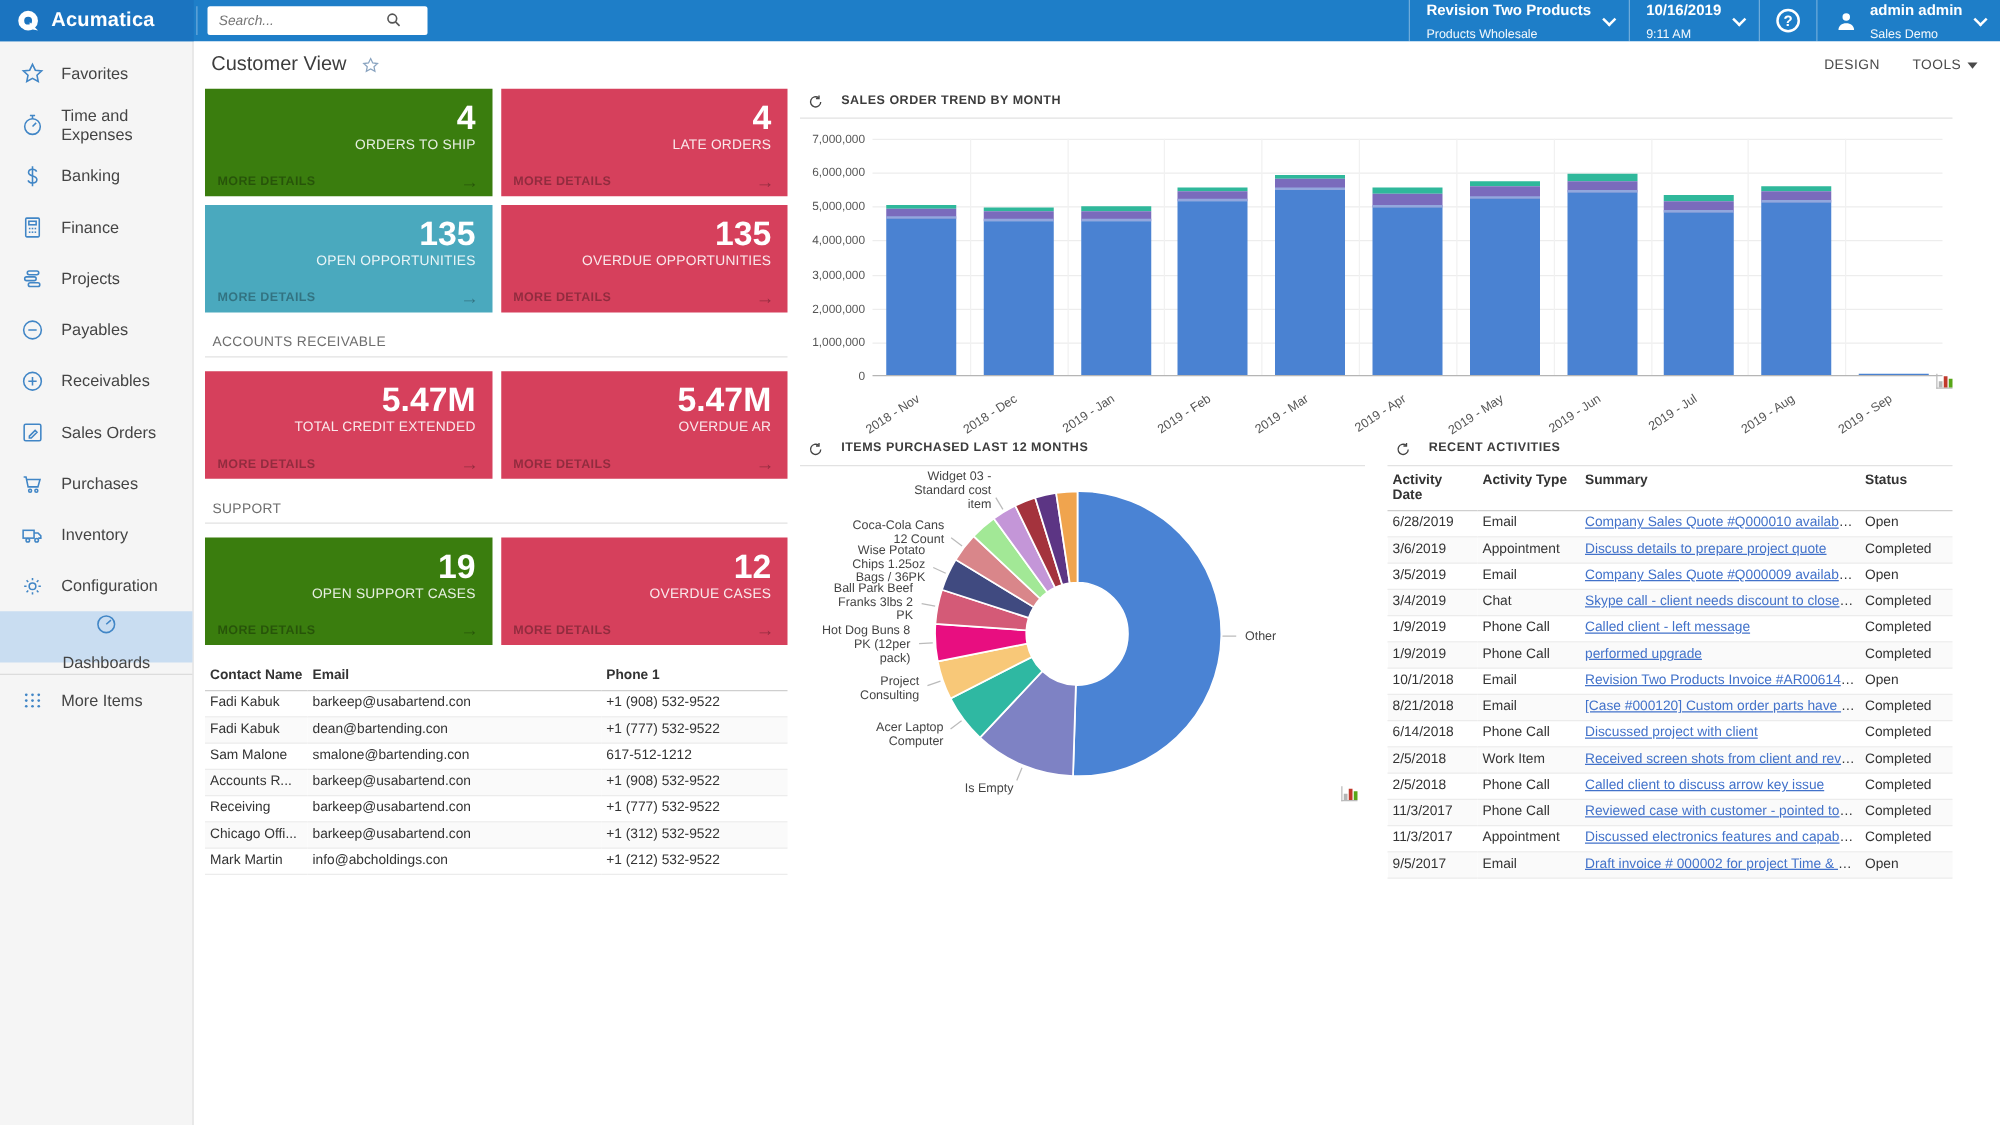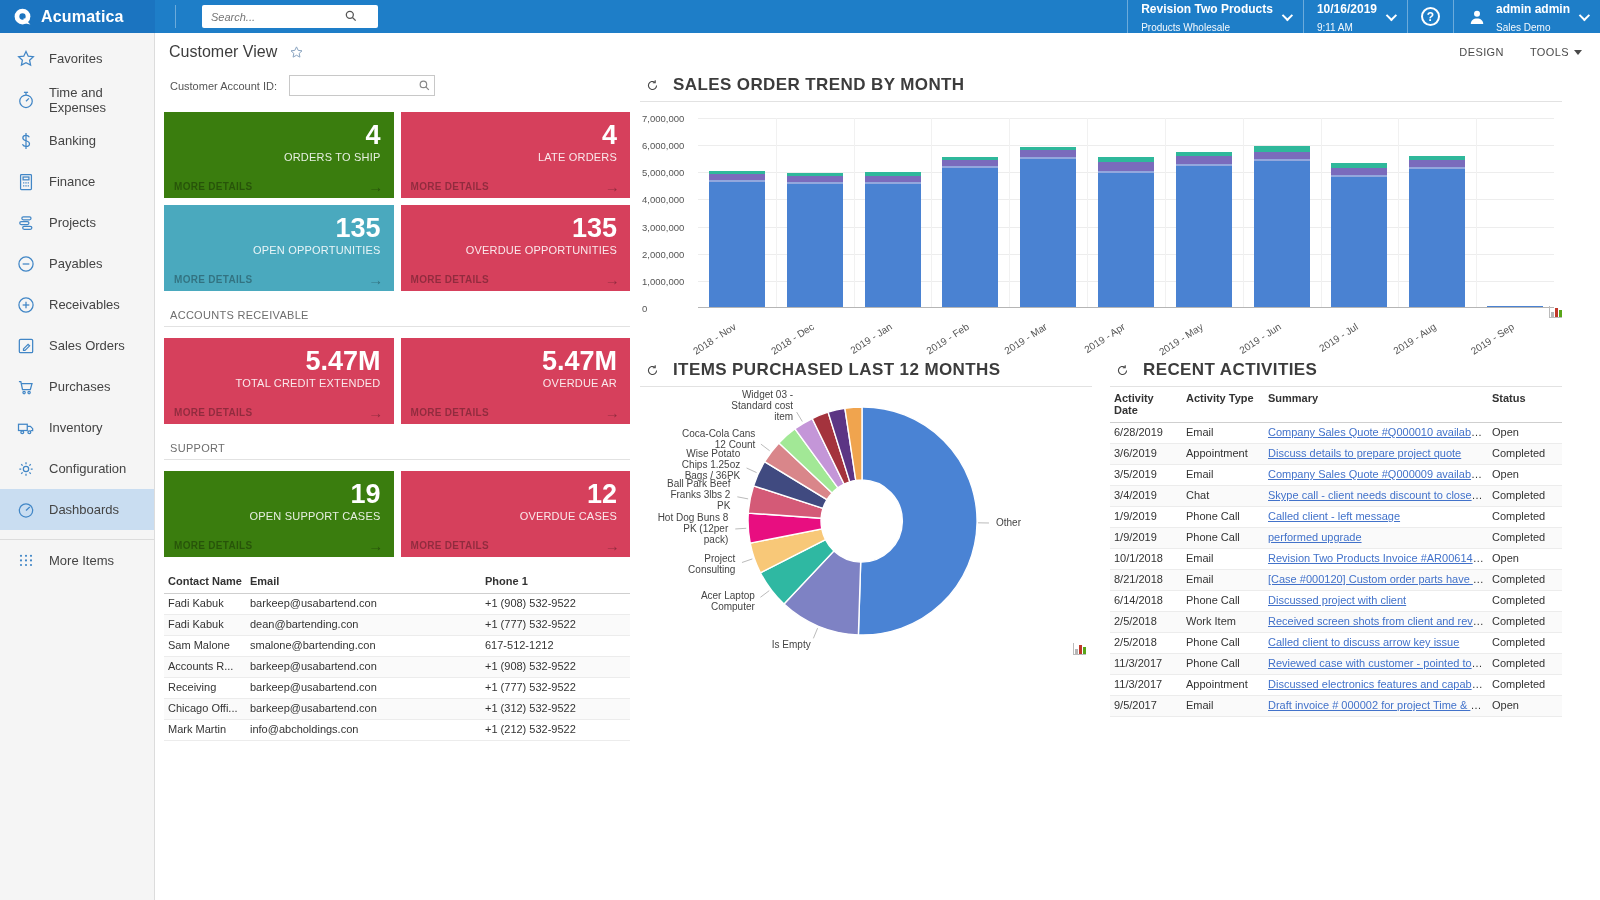--- a/index.html
+++ b/index.html
@@ -5,41 +5,41 @@
   * { margin:0; padding:0; box-sizing:border-box; }
   html,body { width:1600px; height:900px; overflow:hidden; background:#fff;
     font-family:"Liberation Sans", sans-serif; color:#333; }
 
   
   .topbar { position:absolute; top:0; left:0; width:1600px; height:33px;
     background:#1e7ec8; display:flex; align-items:stretch; z-index:20; }
   .logo-area { width:155px; background:#1b74c0; display:flex; align-items:center;
     gap:8px; padding-left:12px; flex:none; }
   .brand { color:#fff; font-size:16px; font-weight:bold; letter-spacing:.2px; }
-  .search-wrap { position:relative; align-self:center; margin-left:20px; border-left:1px solid rgba(255,255,255,.35); padding-left:26px; }
+  .search-wrap { position:relative; align-self:center; margin-left:2px; border-left:1px solid rgba(255,255,255,.35); padding-left:8px; }
   .search-input { width:176px; height:23px; border:none; border-radius:2px;
     padding:0 26px 0 9px; font-size:11px; font-style:italic; color:#666; outline:none; }
   .search-mag { position:absolute; right:20px; top:4px; }
   .topbar-right { margin-left:auto; display:flex; align-items:stretch; }
   .tb-section { display:flex; align-items:center; gap:9px; padding:0 13px;
     border-left:1px solid rgba(255,255,255,.35); color:#fff; cursor:pointer; }
   .tb-2line { text-align:left; }
   .tb-main { font-size:12px; font-weight:bold; line-height:13px; }
   .tb-sub { font-size:10px; line-height:11px; opacity:.95; }
   .chev { width:8px; height:8px; border-right:2px solid #fff; border-bottom:2px solid #fff;
     transform:rotate(45deg) translateY(-2px); flex:none; }
   .help-circle { width:19px; height:19px; border:2px solid #fff; border-radius:50%;
     color:#fff; font-size:12px; font-weight:bold; display:flex; align-items:center; justify-content:center; }
 
   
   .sidebar { position:absolute; top:33px; left:0; width:155px; bottom:0;
     background:#f5f5f5; border-right:1px solid #dcdcdc; padding-top:5px; }
   .side-item { height:41px; display:flex; align-items:center; gap:13px;
     padding-left:16px; font-size:13px; color:#444; cursor:pointer; }
-  .side-item.selected { background:#c9ddf1; }
+  .side-item.selected { background:#c9ddf1;flex-direction:column; }
   .side-item.separated { margin-top:9px; border-top:1px solid #dcdcdc; padding-top:0; }
   .side-icon { width:20px; height:20px; flex:none; display:flex; align-items:center; justify-content:center; }
 
   
   .main { position:absolute; top:33px; left:155px; right:0; bottom:0; background:#fff; }
   .toolbar { height:32px; display:flex; align-items:center; padding:6px 18px 0 14px; }
   .page-title { font-size:16px; color:#3d3d3d; }
   .fav-star { margin-left:12px; display:flex; cursor:pointer; }
   .toolbar-right { margin-left:auto; display:flex; align-items:center; gap:26px; }
   .tb-btn { font-size:11px; font-weight:normal; color:#4a4a4a; letter-spacing:.4px;
@@ -60,39 +60,39 @@
     padding:5px 0 5px 6px; border-bottom:1px solid #e2e2e2; margin-bottom:11px; }
   .tiles { display:grid; grid-template-columns:1fr 1fr; gap:7px; margin-bottom:13px; }
   .tile { height:86px; position:relative; color:#fff; cursor:pointer; padding:8px 13px; }
   .tile-value { font-size:27px; font-weight:bold; text-align:right; line-height:30px; }
   .tile-label { font-size:11px; text-align:right; color:rgba(255,255,255,.88); letter-spacing:.2px; margin-top:1px; }
   .tile-footer { position:absolute; left:10px; right:10px; bottom:6px; display:flex;
     justify-content:space-between; align-items:center;
     font-size:10px; font-weight:bold; color:rgba(0,0,0,.32); letter-spacing:.3px; }
   .tile-arrow { font-size:15px; line-height:10px; }
 
-  .widget-head { display:flex; align-items:center; gap:14px; font-size:17px; font-weight:bold;
+  .widget-head { display:flex; gap:14px; font-size:10px; font-weight:bold;
     color:#3c3c3c; letter-spacing:.4px; padding:4px 0 6px 6px; border-bottom:1px solid #e2e2e2; }
   .refresh-ico { display:flex; cursor:pointer; }
 
   table.grid { width:100%; border-collapse:collapse; font-size:11px; table-layout:fixed; }
   table.grid th { text-align:left; font-size:11px; color:#333; padding:5px 4px 6px 4px;
     border-bottom:1px solid #cfcfcf; vertical-align:top; line-height:12px; }
   table.grid td { padding:3px 4px 4px 4px; border-bottom:1px solid #ececec; color:#333;
     white-space:nowrap; overflow:hidden; text-overflow:ellipsis; line-height:13px; }
   table.grid tr.zebra td { background:#fafafa; }
   a.sum-link { color:#4272ca; text-decoration:underline; cursor:pointer; }
 
   
   .bar-chart { position:relative; height:232px; margin-top:10px; }
   .bc-plot { position:absolute; left:58px; right:8px; top:6px; height:190px;
     border-bottom:1px solid #b5b5b5; }
   .bc-grid { position:absolute; left:0; right:0; height:1px; background:#ededed; }
   .bc-vgrid { position:absolute; top:0; bottom:0; width:1px; background:#f1f1f1; }
-  .bc-ylab { position:absolute; width:50px; font-size:9.5px; color:#555; }
+  .bc-ylab { position:absolute; width:50px; text-align:right; font-size:9.5px; color:#555; }
   .bc-bars { position:absolute; left:0; right:0; top:0; bottom:0; display:flex; align-items:flex-end; }
   .bc-slot { flex:1; display:flex; justify-content:center; align-items:flex-end; height:100%; }
   .bc-bar { width:72%; display:flex; flex-direction:column-reverse; }
   .bc-seg { width:100%; }
   .bc-xlab { position:absolute; width:80px; text-align:right; font-size:10px; color:#555;
     transform:rotate(-33deg); transform-origin:100% 50%; white-space:nowrap; }
   .mini-chart { position:absolute; display:flex; align-items:flex-end; gap:1px; cursor:pointer;
     width:13px; height:12px; border-left:1px solid #bbb; border-bottom:1px solid #bbb; padding-left:1px; }
   .mini-chart i { display:block; width:3px; }
 
@@ -315,32 +315,20 @@
     <span class="toolbar-right">
       <span class="tb-btn">DESIGN</span>
       <span class="tb-btn">
         <span>TOOLS</span>
         <span class="tri-down"></span>
       </span>
     </span>
   </div>
 
   <div class="left-col">
-    <div class="account-row">
-      <span class="account-label">Customer Account ID:</span>
-      <span class="lookup-wrap">
-        <input class="lookup-input" value="" style="">
-        <span class="lookup-mag">
-          <svg width="13" height="13" viewBox="0 0 24 24" fill="none" stroke="#888" stroke-width="2.2">
-              <circle cx="10" cy="10" r="6"></circle>
-              <line x1="14.5" y1="14.5" x2="20" y2="20"></line>
-            </svg>
-        </span>
-      </span>
-    </div>
     <div>
         <div class="tiles">
           <div class="tile" style="background: rgb(58, 125, 14);">
             <div class="tile-value">4</div>
             <div class="tile-label">ORDERS TO SHIP</div>
             <div class="tile-footer">
               <span>MORE DETAILS</span>
               <span class="tile-arrow">→</span>
             </div>
           </div>

